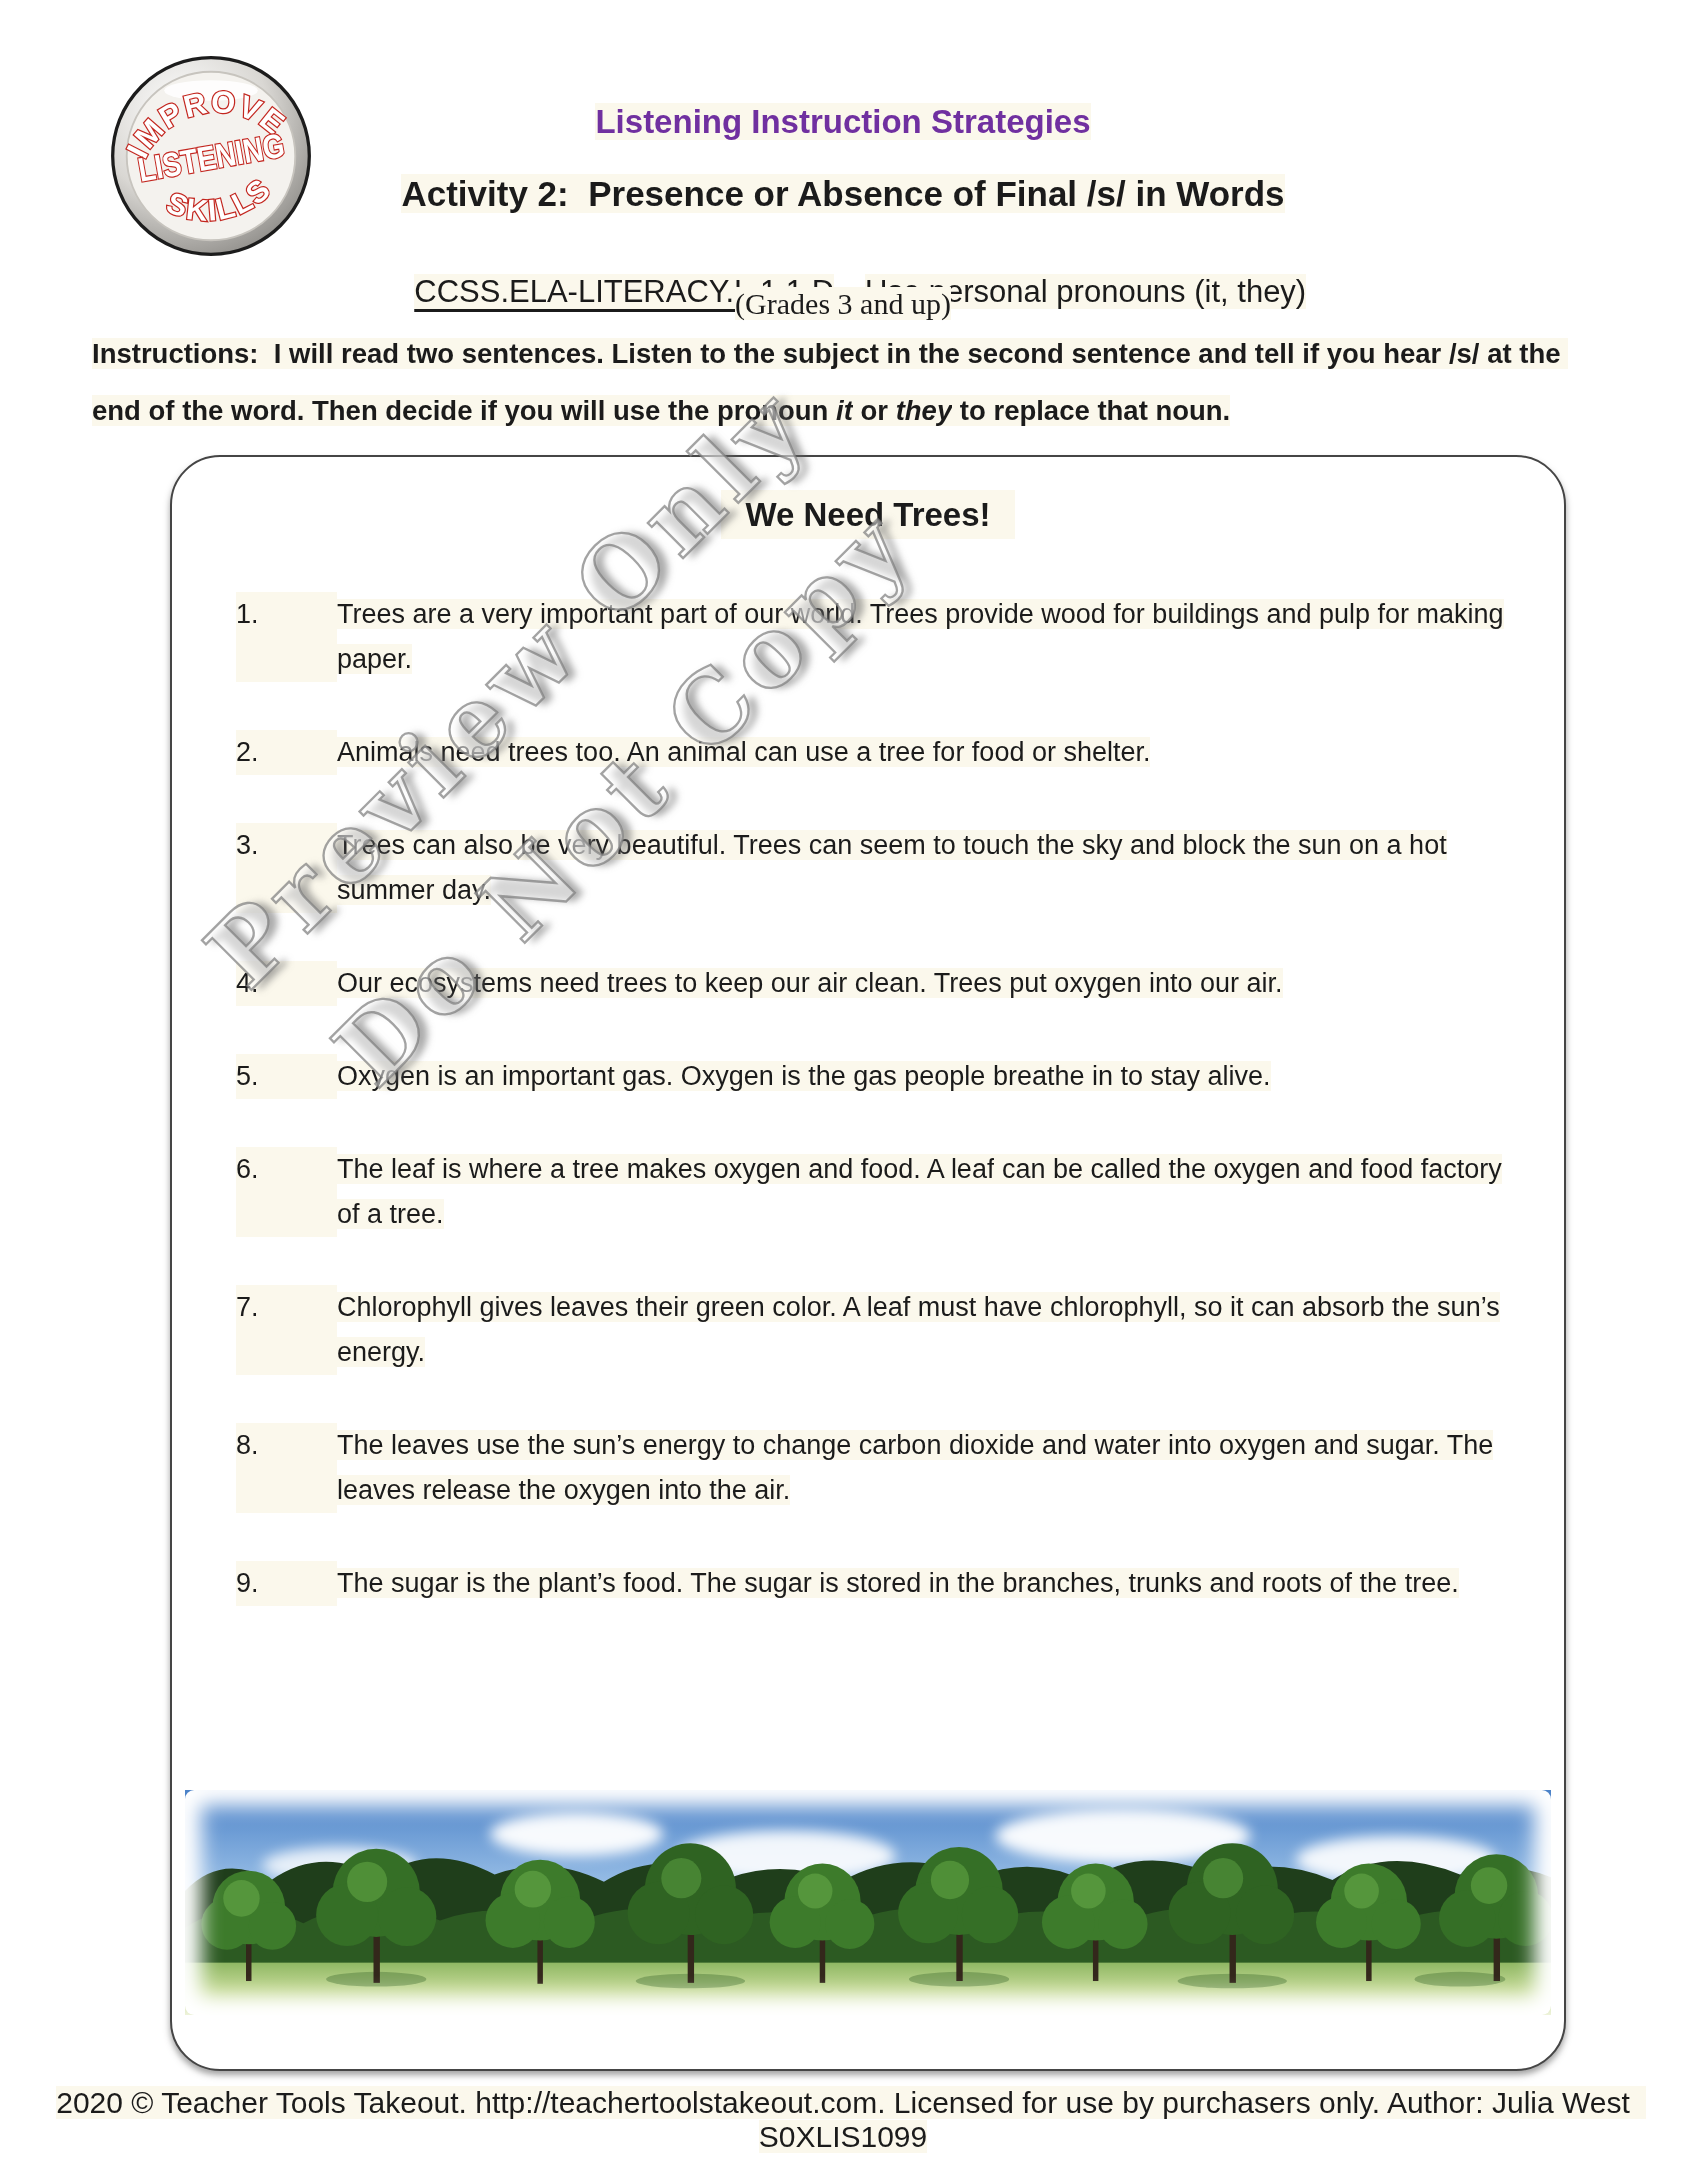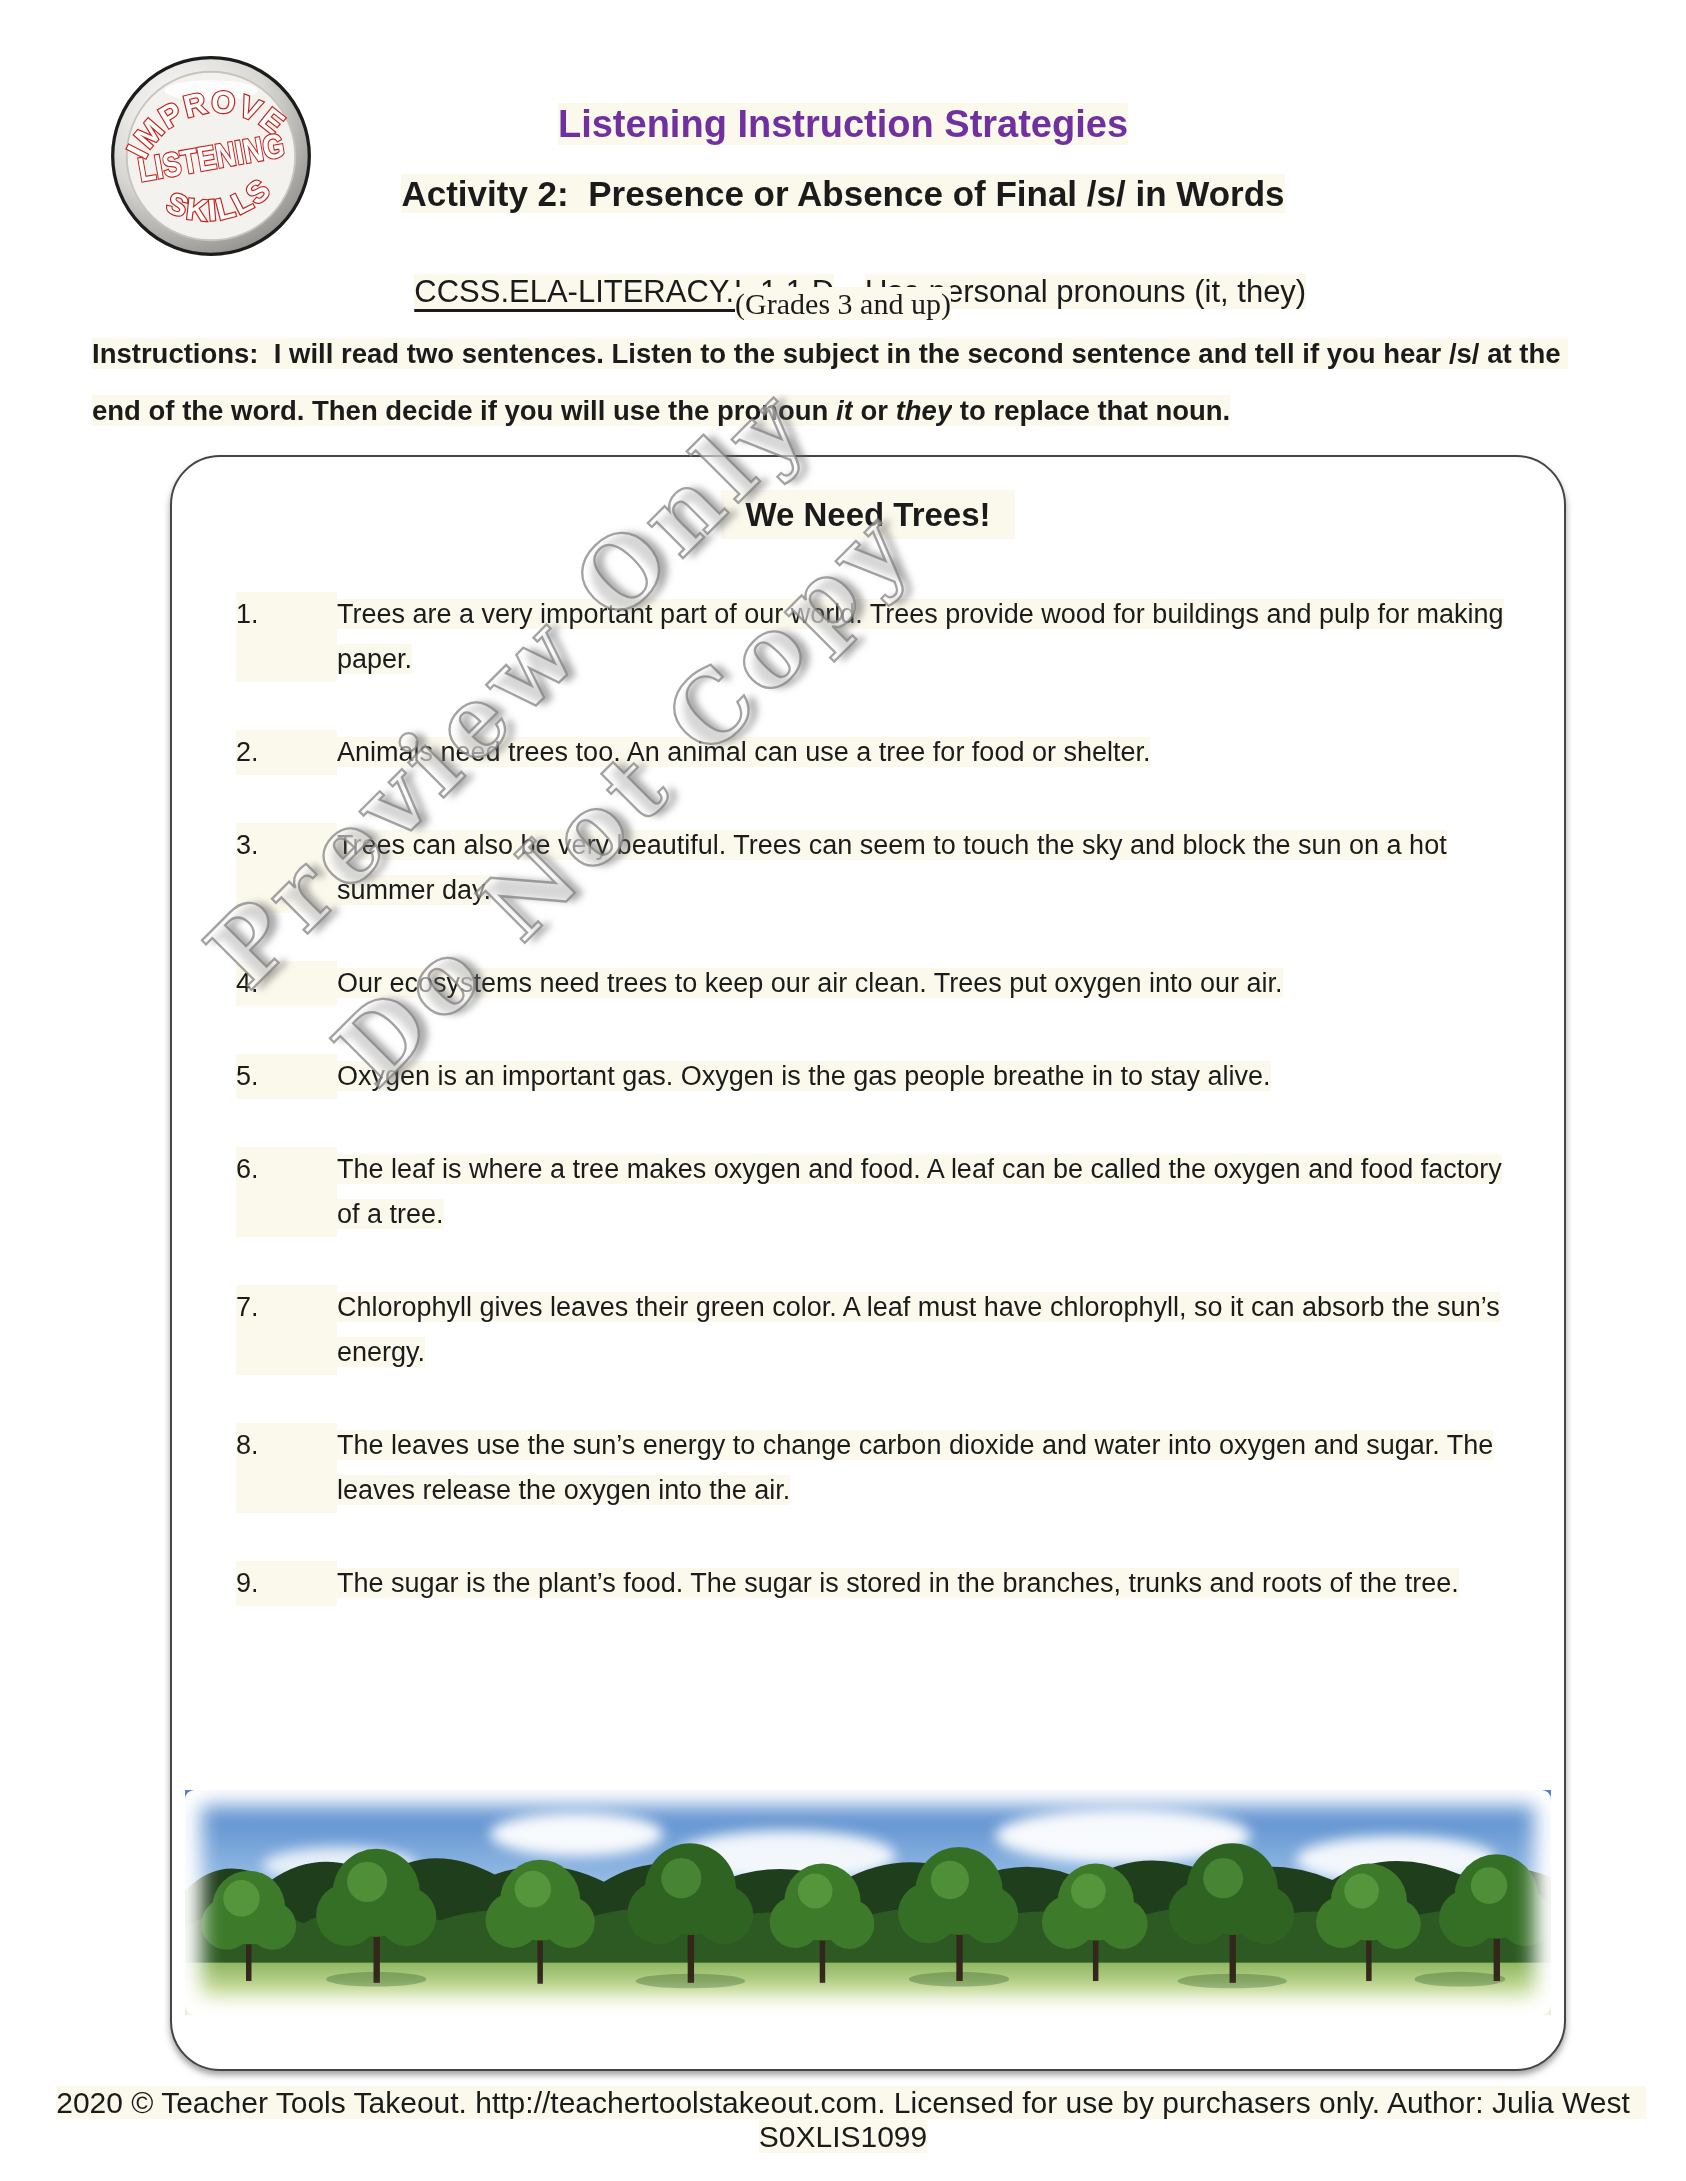--- a/index.html
+++ b/index.html
@@ -12,21 +12,21 @@
   .i { font-style:italic; }
   .hl { background:#fbf8ec; box-decoration-break:clone; -webkit-box-decoration-break:clone; }
 
   
   .logo { position:absolute; left:108px; top:53px; width:206px; height:204px; }
   .badge-word { font-family:"Liberation Sans", sans-serif; font-weight:bold;
                 fill:#ffffff; stroke:#c3261f; stroke-width:2.6px; paint-order:stroke; }
 
   
   .hdr { position:absolute; left:0; right:0; text-align:center; white-space:pre-wrap; }
-  .hdr-title   { top:103px; font-size:38px; font-weight:bold; color:#7030A0; }
+  .hdr-title   { top:103px; font-size:33px; font-weight:bold; color:#7030A0; }
   .hdr-activity{ top:174px; font-size:35px; font-weight:bold; }
   .hdr-ccss    { top:238px; font-size:31px; }
   .ccss-code   { text-decoration:underline; text-decoration-thickness:2.8px; text-underline-offset:7.3px; margin-right:31px; }
   .hdr-grades  { top:287px; font-size:30px;font-family:Liberation Serif, serif; }
 
   .instructions {
     position:absolute; left:92px; top:325px; width:1469px;
     font-size:27.5px; line-height:57px; white-space:pre-wrap;font-weight:bold;
   }
 

